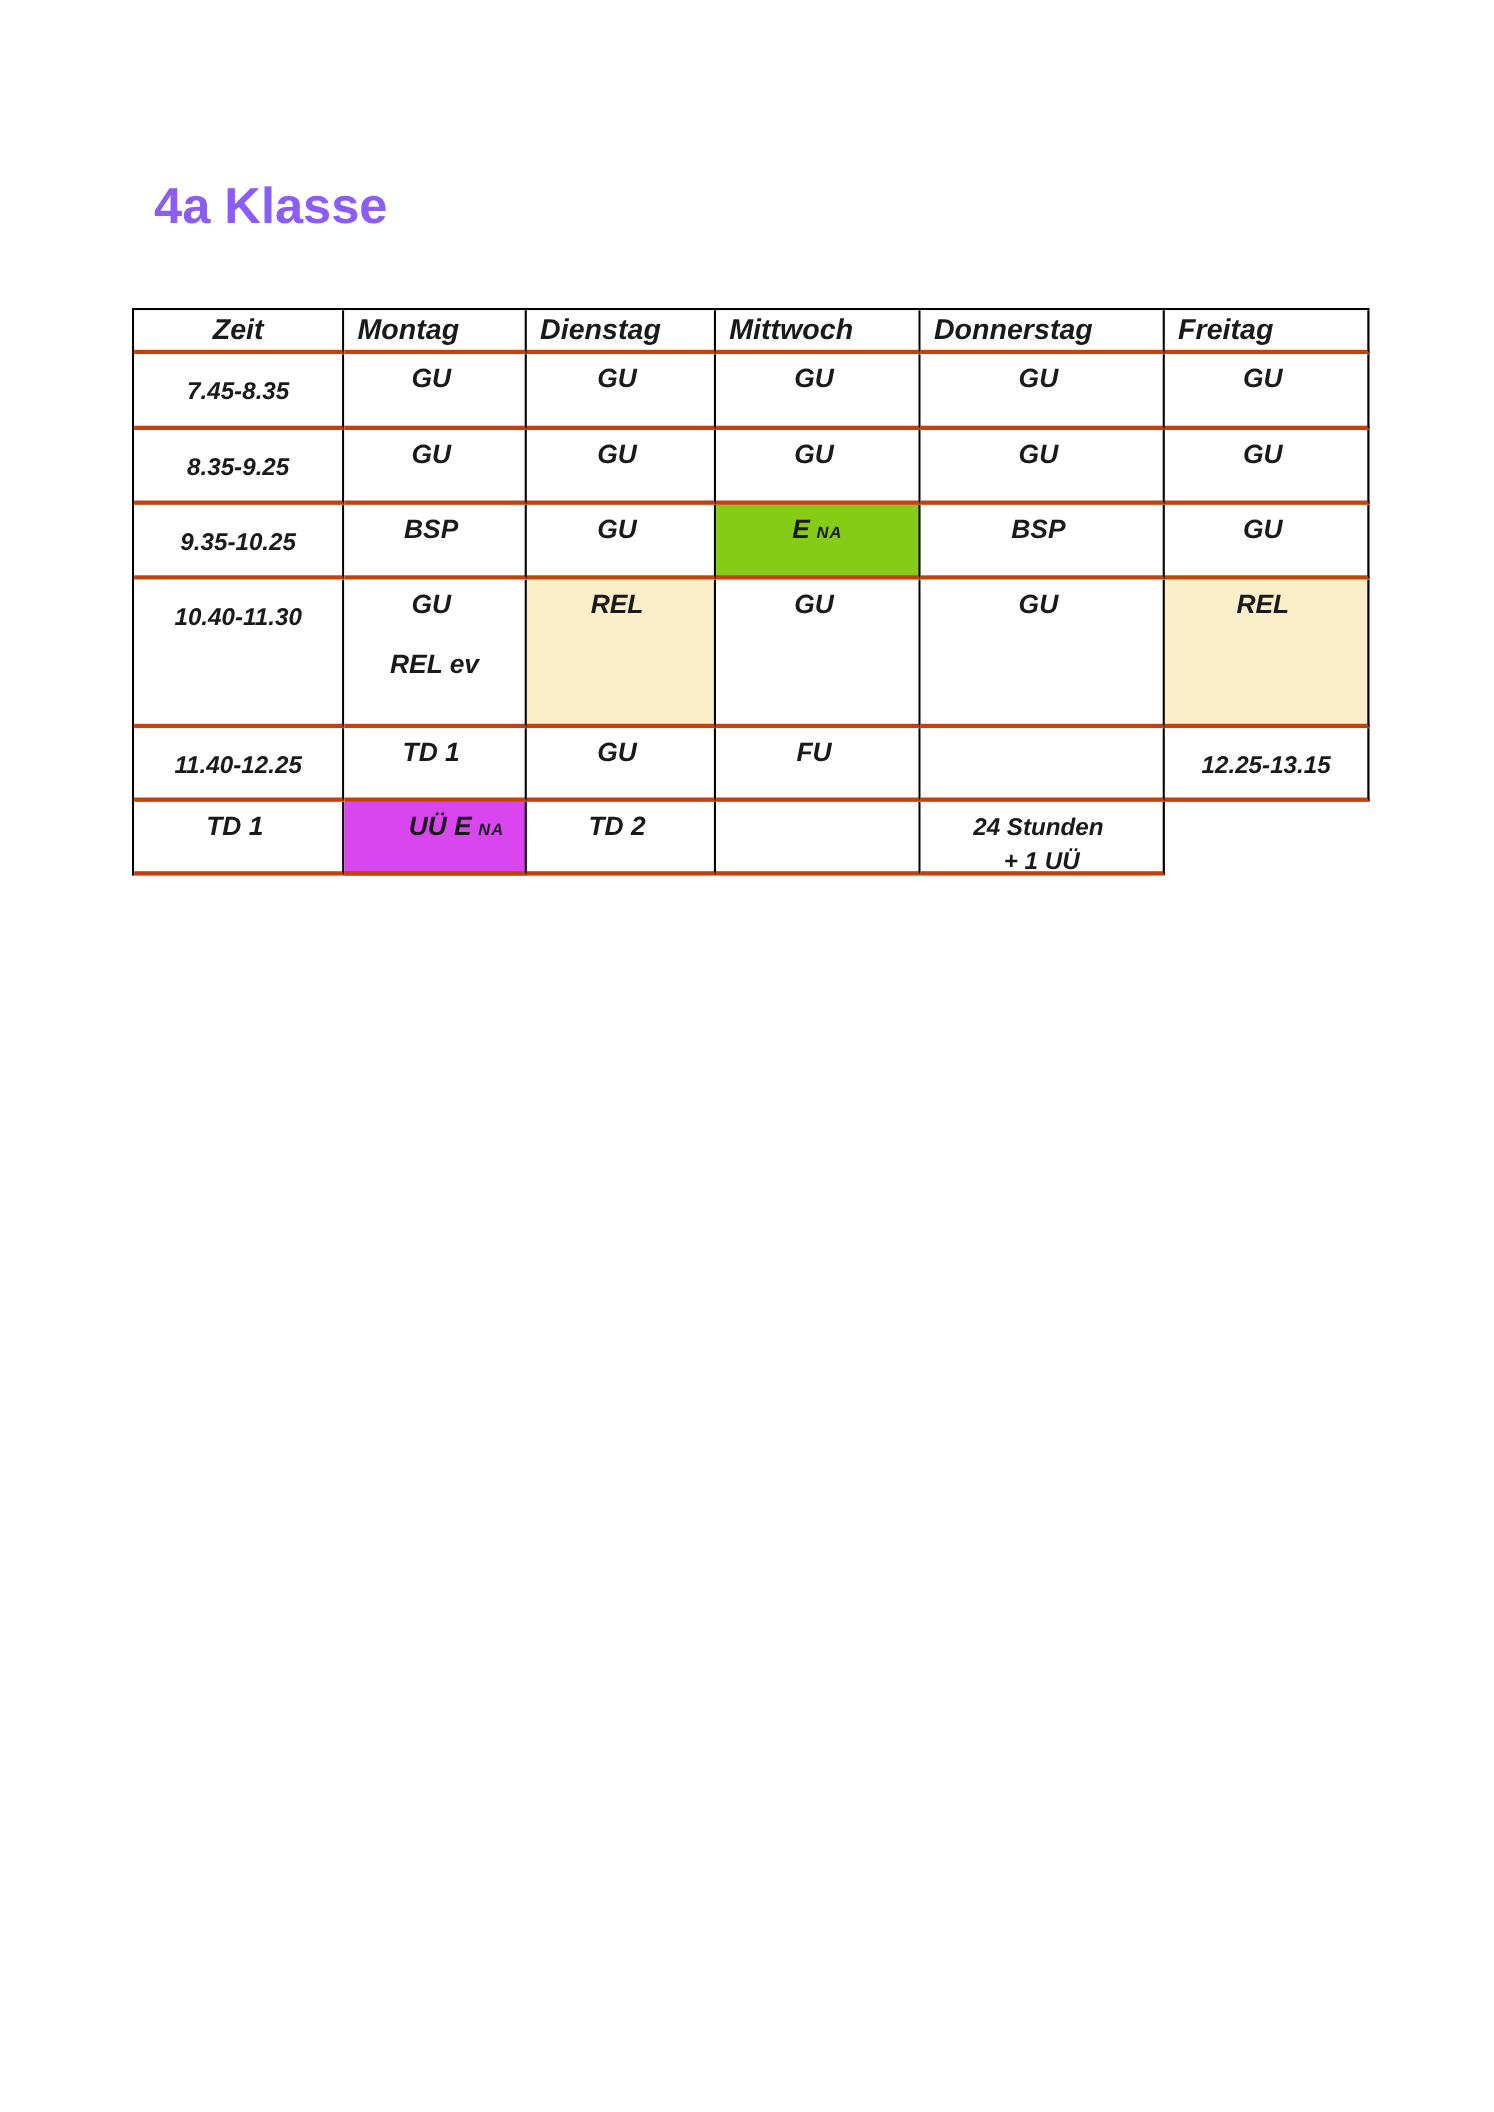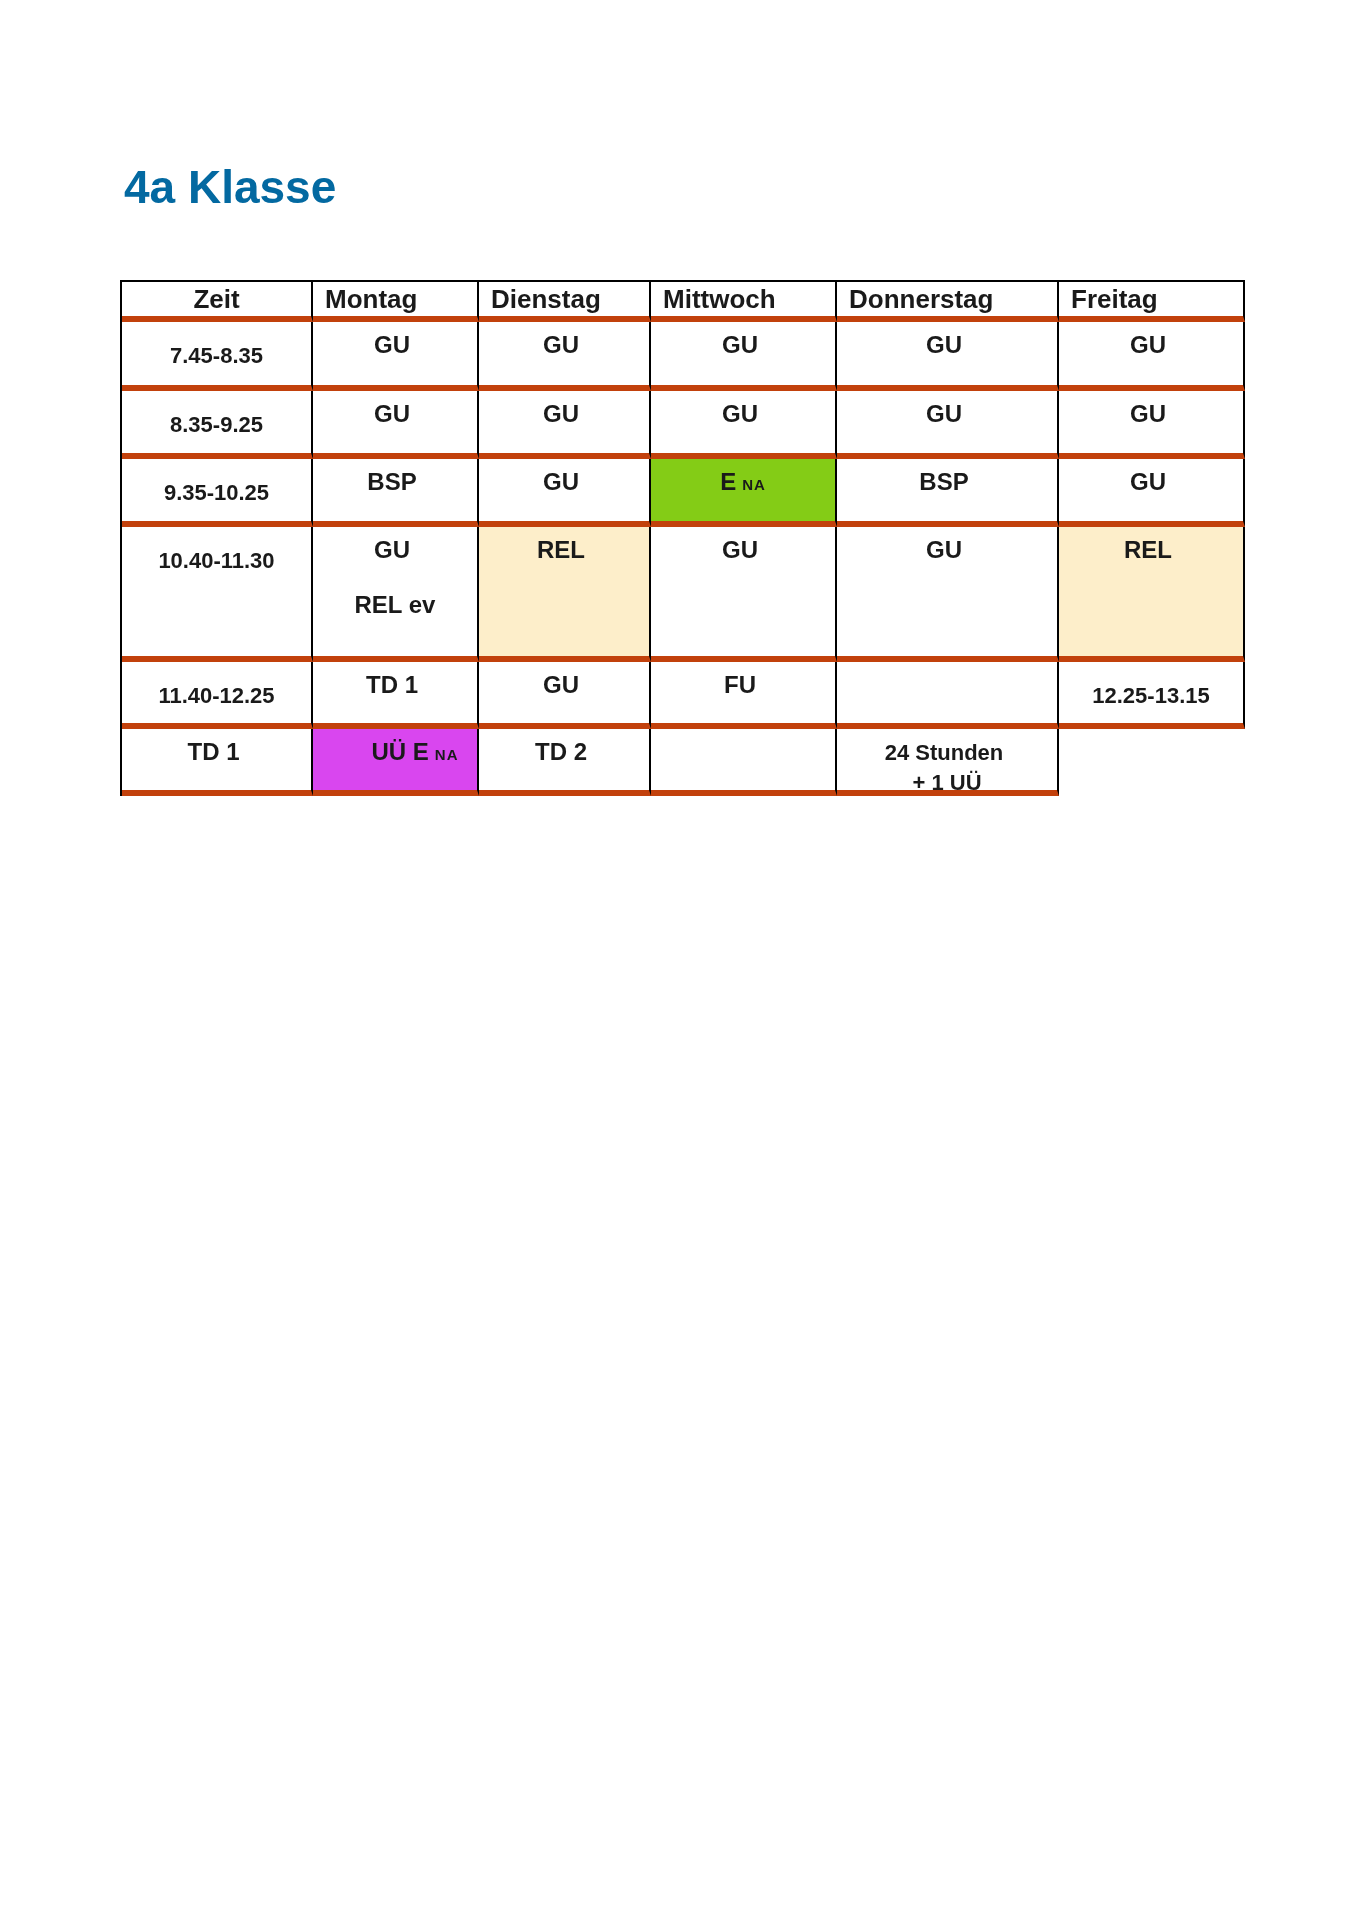--- a/index.html
+++ b/index.html
@@ -10,49 +10,50 @@
   }
   .page {
     position: relative;
     width: 1358px;
     height: 1920px;
     background: #ffffff;
     overflow: hidden;
   }
   .title {
     position: absolute;
-    left: 124px;
+    left: 140px;
     top: 160px;
     font-size: 46px;
     font-weight: bold;
-    color: #0369a1;
+    color: #8b5cf6;
     letter-spacing: 0px;
   }
   .timetable {
     position: absolute;
     left: 120px;
     top: 280px;
     display: grid;
     grid-template-columns: 191px 166px 172px 186px 222px 186px;
     grid-template-rows: 40px 69px 68px 68px 135px 67px 67px;
     border-top: 2px solid #000;
     border-left: 2px solid #000;
     color: #1a1a1a;
     font-weight: bold;
   }
   .cell {
     border-right: 2px solid #000;
-    border-bottom: 6px solid #c2410c;
+    border-bottom: 4px solid #c2410c;
     box-sizing: border-box;
     text-align: center;
     padding-top: 9px;
     font-size: 24px;
     line-height: 1.15;
     background: #ffffff;
     overflow: hidden;
+    font-style: italic;
   }
   .hcell {
     font-size: 26px;
     text-align: left;
     padding: 3px 0 0 12px;
   }
   .hcell.zeit {
     text-align: center;
     padding-left: 0;
   }

